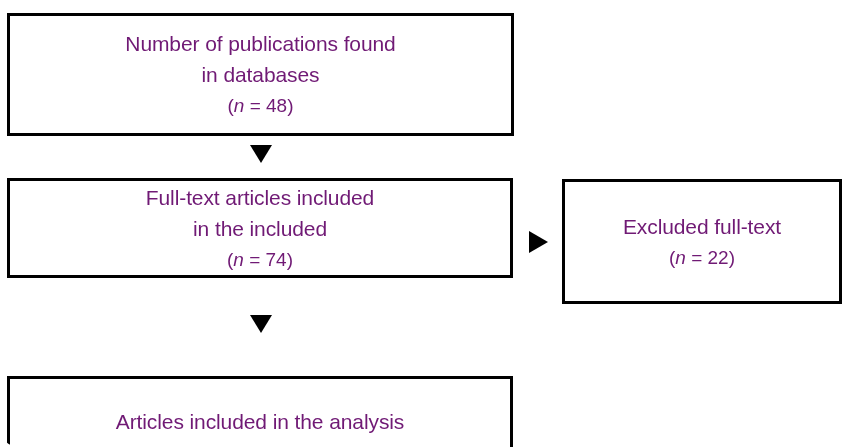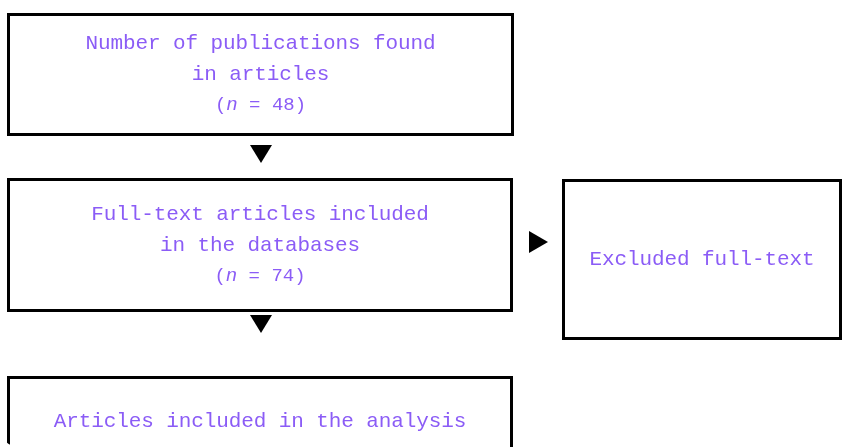--- a/index.html
+++ b/index.html
@@ -7,22 +7,22 @@
     margin: 0;
     padding: 0;
     background: #ffffff;
   }
 
   #canvas {
     position: relative;
     width: 850px;
     height: 447px;
     background: #ffffff;
-    font-family: Liberation Mono, monospace;
-    color: #8b5cf6;
+    font-family: Liberation Sans, sans-serif;
+    color: #701a75;
     overflow: hidden;
     border-radius: 19px;
   }
 
   .flow-box {
     position: absolute;
     box-sizing: border-box;
     border: 3px solid #000000;
     background: #ffffff;
     display: flex;
@@ -45,23 +45,23 @@
     text-align: center;
     white-space: nowrap;
   }
 
   .count-line .n-italic {
     font-style: italic;
   }
 
   
   #box-found      { left: 7px;   top: 13px;  width: 507px; height: 123px; }
-  #box-fulltext   { left: 7px;   top: 178px; width: 506px; height: 134px; }
+  #box-fulltext   { left: 7px;   top: 178px; width: 506px; height: 100px; }
   #box-included   { left: 7px;   top: 348px; width: 506px; height: 90px; margin-top: 28px;  }
-  #box-excluded   { left: 562px; top: 179px; width: 280px; height: 161px; }
+  #box-excluded   { left: 562px; top: 179px; width: 280px; height: 125px; }
 
   
   .arrow-down {
     position: absolute;
     width: 0;
     height: 0;
     border-left: 11px solid transparent;
     border-right: 11px solid transparent;
     border-top: 18px solid #000000;
   }
@@ -79,36 +79,37 @@
   #arrow-fulltext-to-included { left: 250px; top: 315px; }
   #arrow-fulltext-to-excluded { left: 529px; top: 231px; }
 </style>
 </head>
 <body>
 
 <div id="canvas">
 
   <div class="flow-box" id="box-found">
     <div class="box-line">Number of publications found</div>
-    <div class="box-line">in articles</div>
+    <div class="box-line">in databases</div>
     <div class="count-line"><span>(</span><span class="n-italic">n</span><span> = </span><span>48</span><span>)</span></div>
   </div>
 
   <div class="arrow-down" id="arrow-found-to-fulltext"></div>
 
   <div class="flow-box" id="box-fulltext">
     <div class="box-line">Full-text articles included</div>
-    <div class="box-line">in the databases</div>
+    <div class="box-line">in the included</div>
     <div class="count-line"><span>(</span><span class="n-italic">n</span><span> = </span><span>74</span><span>)</span></div>
   </div>
 
   <div class="arrow-right" id="arrow-fulltext-to-excluded"></div>
 
   <div class="flow-box" id="box-excluded">
     <div class="box-line">Excluded full-text</div>
+    <div class="count-line"><span>(</span><span class="n-italic">n</span><span> = </span><span>22</span><span>)</span></div>
   </div>
 
   <div class="arrow-down" id="arrow-fulltext-to-included"></div>
 
   <div class="flow-box" id="box-included">
     <div class="box-line">Articles included in the analysis</div>
   </div>
 
 </div>
 

